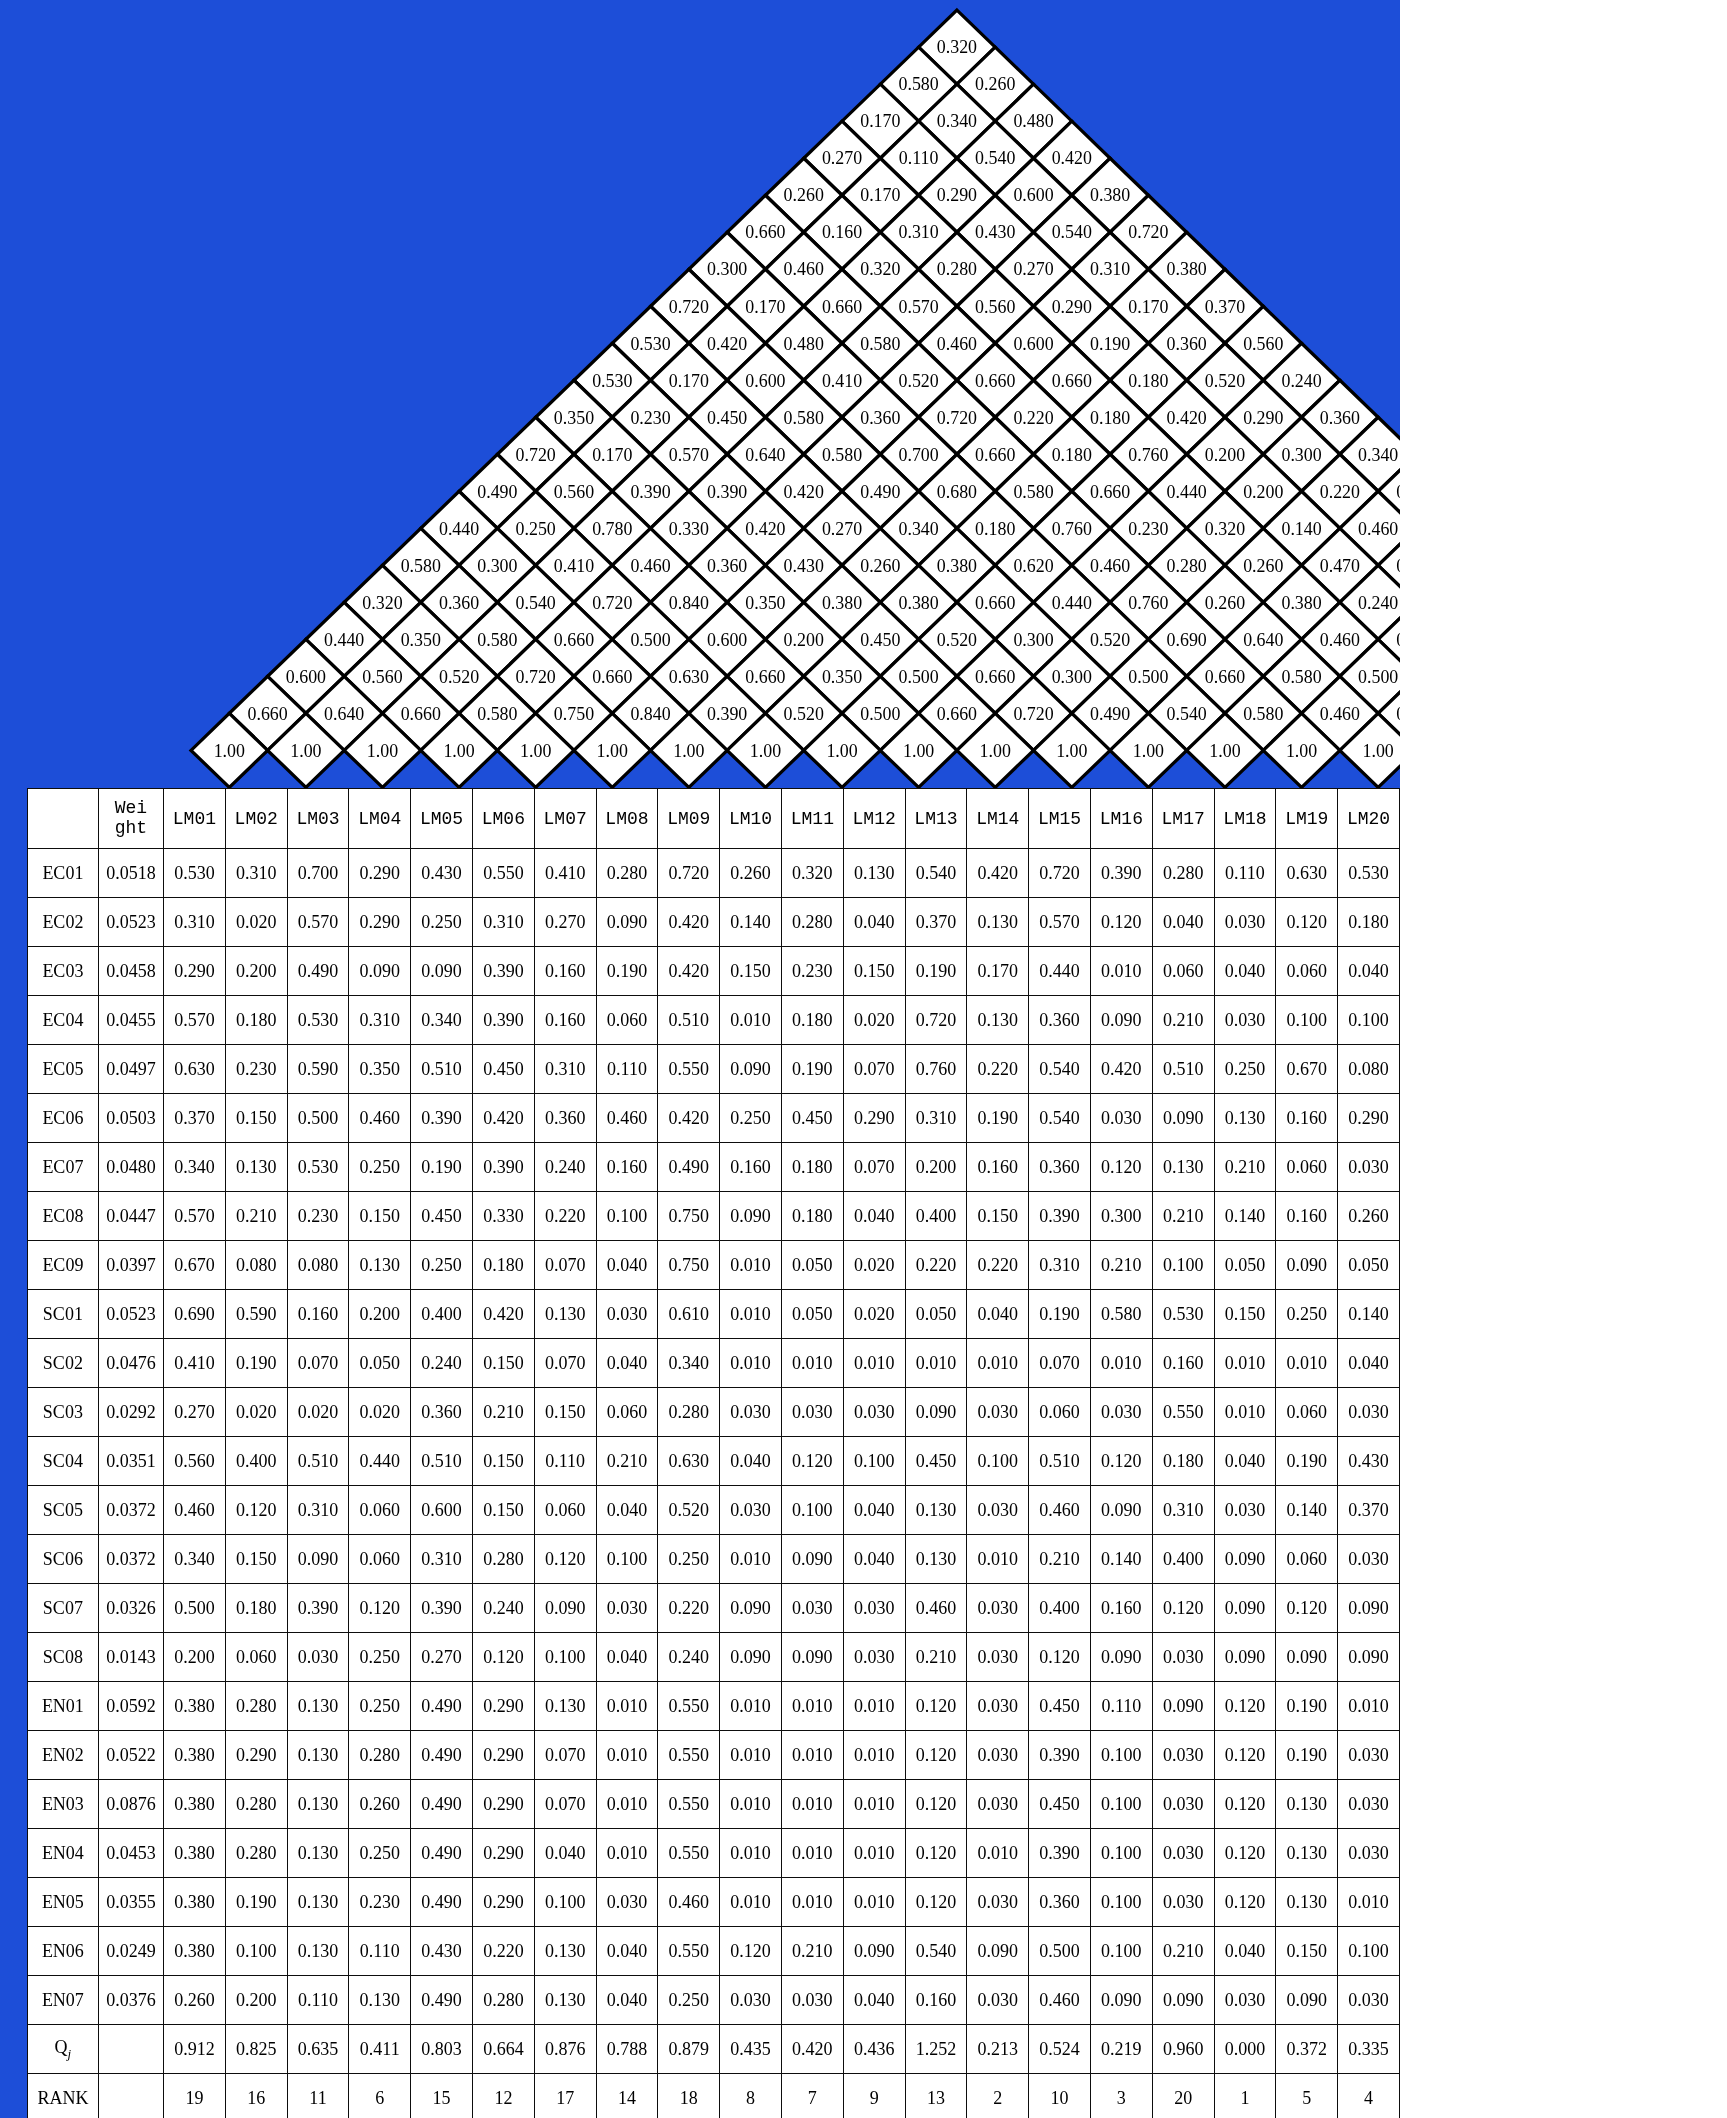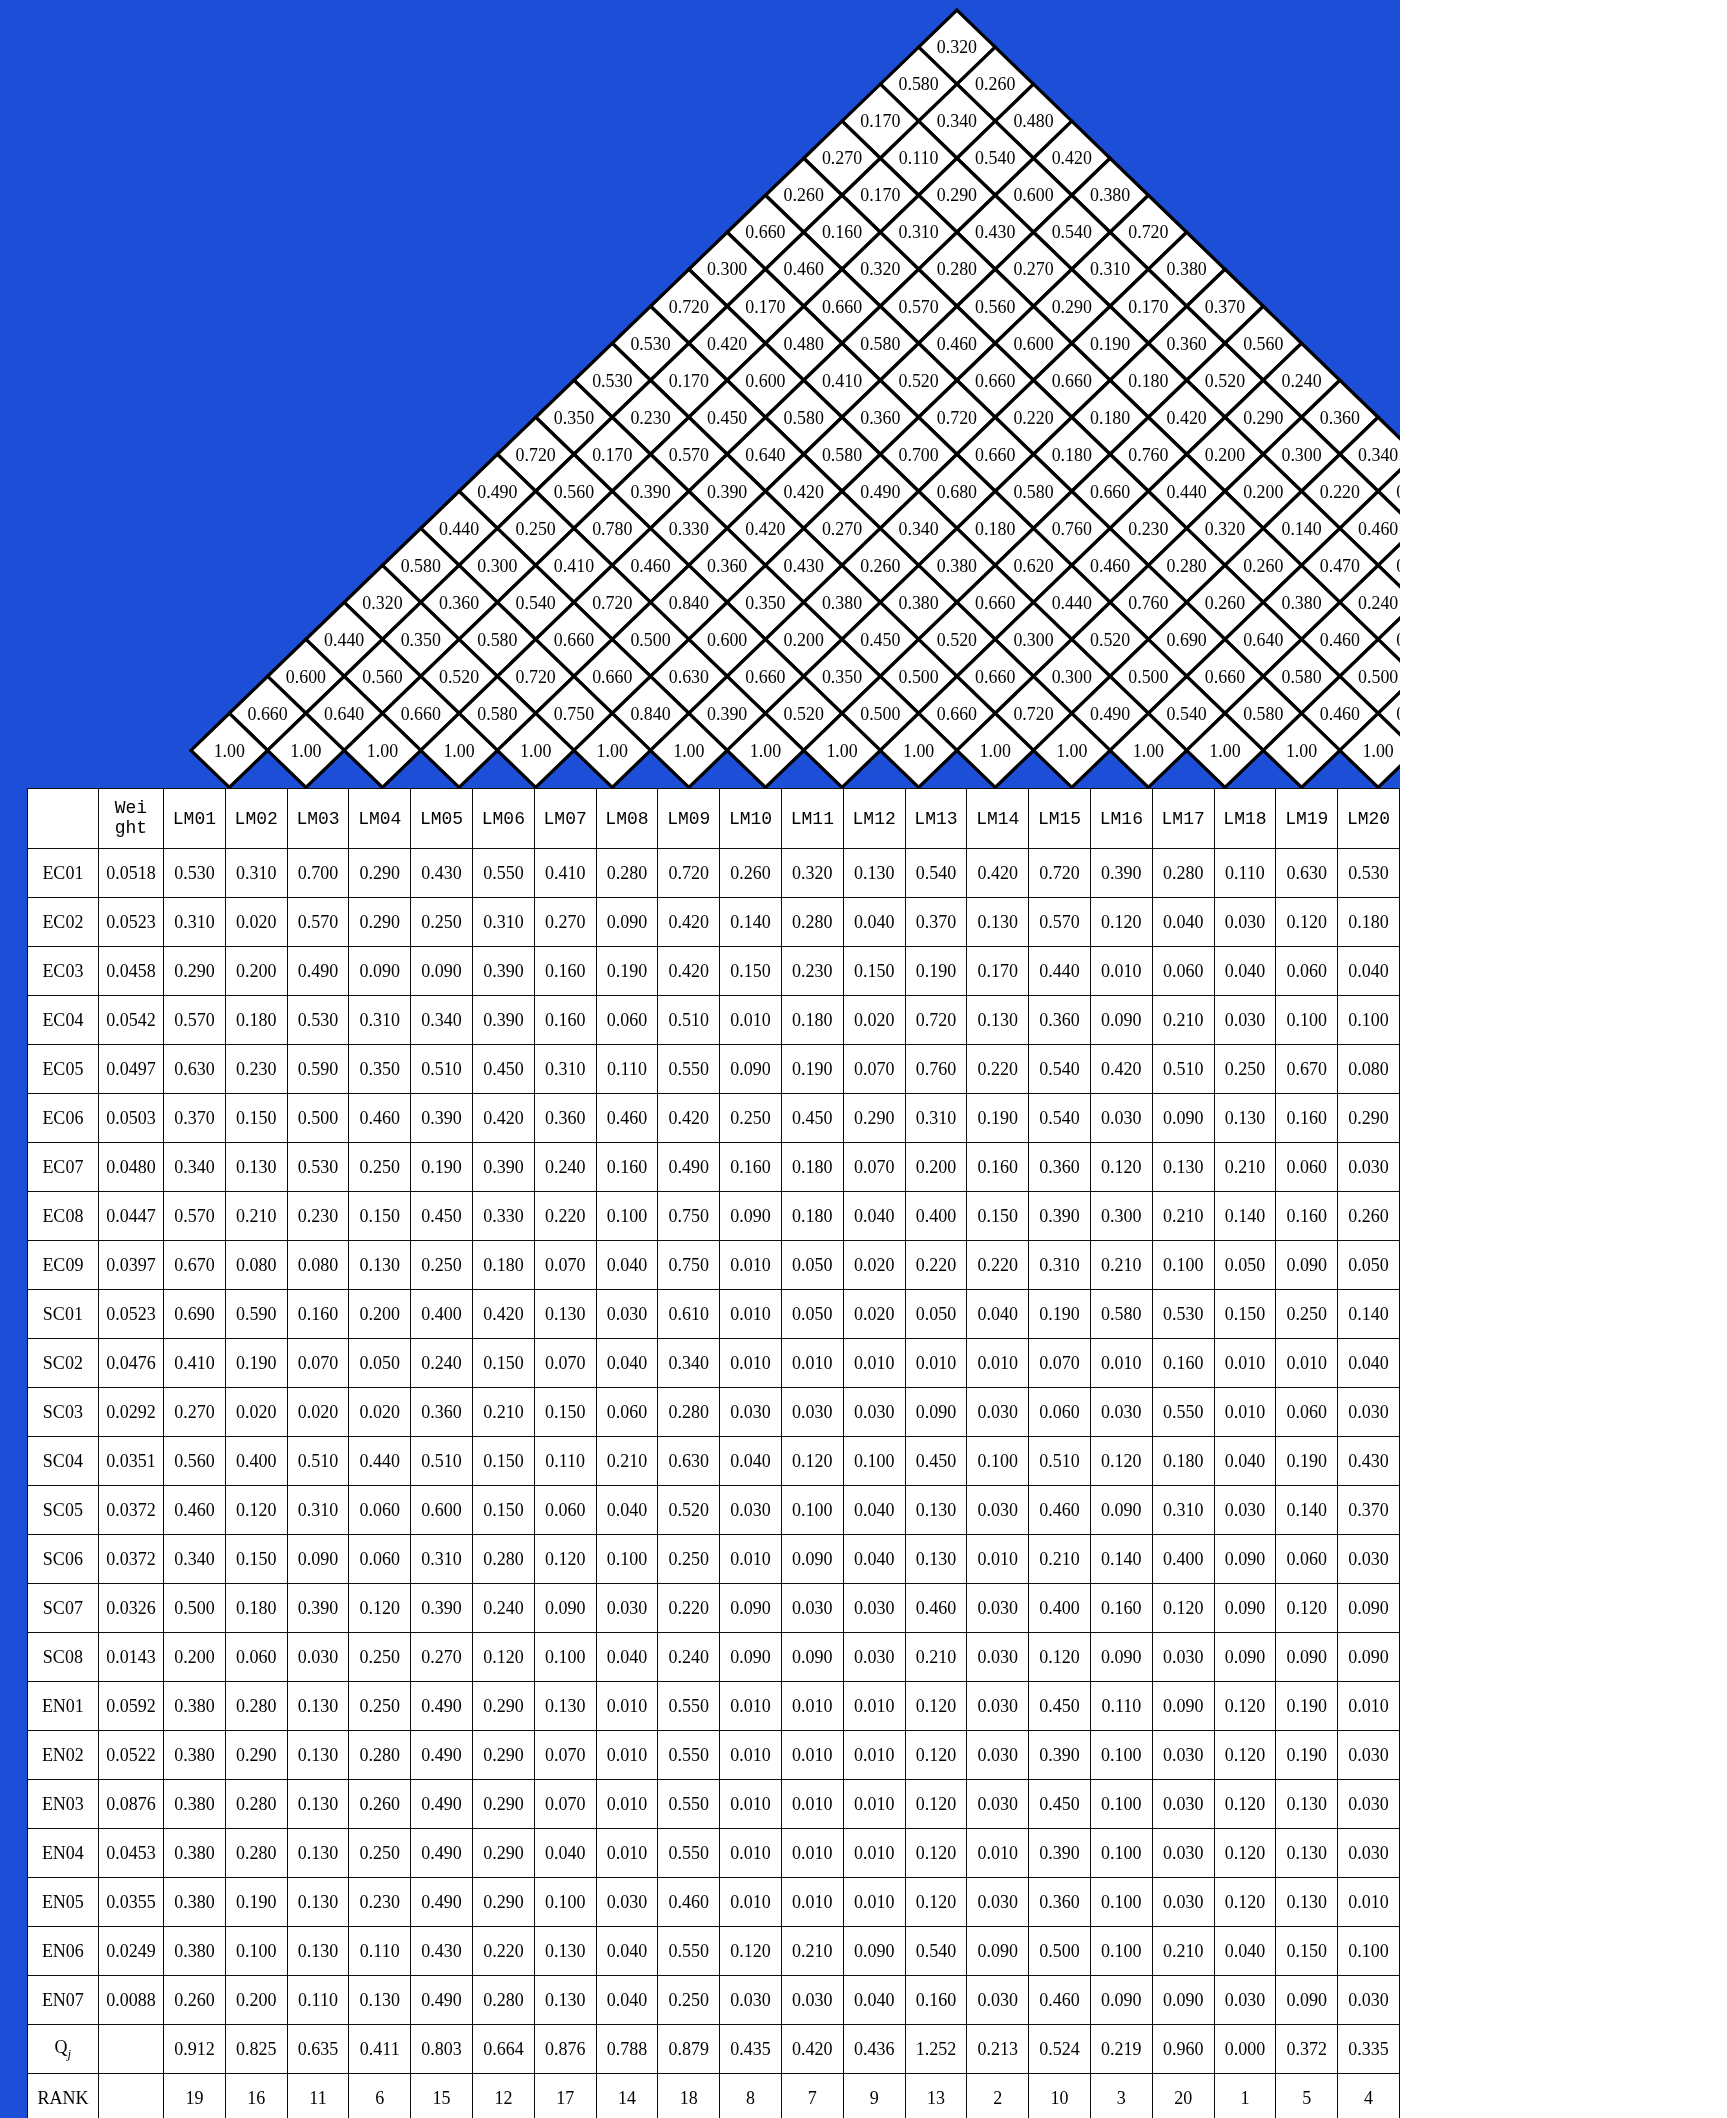--- a/index.html
+++ b/index.html
@@ -1018,21 +1018,21 @@
           <td>0.170</td>
           <td>0.440</td>
           <td>0.010</td>
           <td>0.060</td>
           <td>0.040</td>
           <td>0.060</td>
           <td>0.040</td>
         </tr>
         <tr>
           <th>EC04</th>
-          <td>0.0542</td>
+          <td>0.0455</td>
           <td>0.570</td>
           <td>0.180</td>
           <td>0.530</td>
           <td>0.310</td>
           <td>0.340</td>
           <td>0.390</td>
           <td>0.160</td>
           <td>0.060</td>
           <td>0.510</td>
           <td>0.010</td>
@@ -1498,21 +1498,21 @@
           <td>0.090</td>
           <td>0.500</td>
           <td>0.100</td>
           <td>0.210</td>
           <td>0.040</td>
           <td>0.150</td>
           <td>0.100</td>
         </tr>
         <tr>
           <th>EN07</th>
-          <td>0.0088</td>
+          <td>0.0376</td>
           <td>0.260</td>
           <td>0.200</td>
           <td>0.110</td>
           <td>0.130</td>
           <td>0.490</td>
           <td>0.280</td>
           <td>0.130</td>
           <td>0.040</td>
           <td>0.250</td>
           <td>0.030</td>

